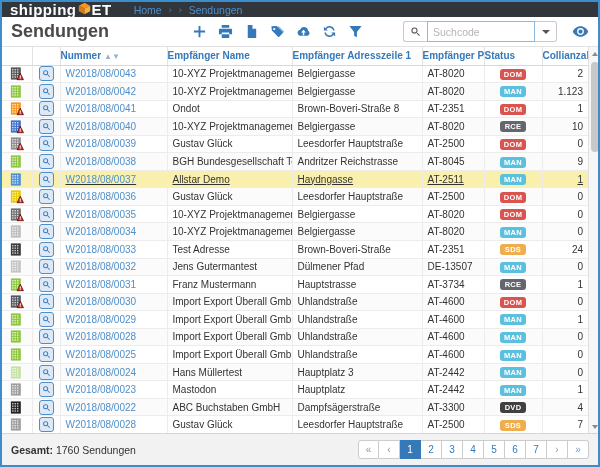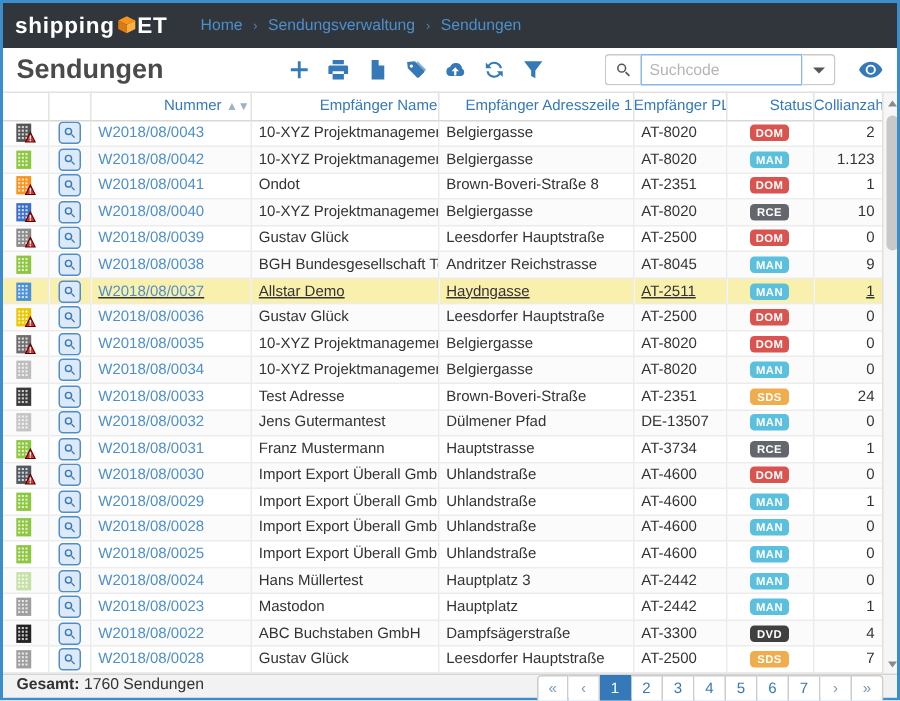--- a/index.html
+++ b/index.html
@@ -1,20 +1,20 @@
 <!DOCTYPE html>
 <html><head>
 <meta charset="utf-8">
 <style>
   * { margin:0; padding:0; box-sizing:border-box; }
   html,body { width:600px; height:467px; font-family:"Liberation Sans", sans-serif; background:#fff; overflow:hidden; }
   .frame { width:600px; height:467px; border:2px solid #3c8dcc; display:flex; flex-direction:column; background:#fff; }
 
   
-  .topbar { height:30px; background:#30363c; display:flex; align-items:center; padding:0 8px; flex-shrink:0; }
+  .topbar { height:15px; background:#30363c; display:flex; align-items:center; padding:0 8px; flex-shrink:0; }
   .logo { display:flex; align-items:center; color:#fff; font-weight:bold; font-size:15px; letter-spacing:.5px; }
   .logo .cube { width:13px; height:13px; margin:0 1px; position:relative; top:-1px; }
   .breadcrumb { display:flex; align-items:center; gap:7px; margin-left:22px; font-size:10.5px; }
   .breadcrumb a { color:#4e8fca; text-decoration:none; }
   .breadcrumb .sep { color:#5a81a5; font-size:9px; }
   .nav-right { margin-left:auto; display:flex; align-items:center; gap:14px; }
   .ms-link { color:#4e8fca; font-size:10.5px; text-decoration:none; }
   .company { color:#e6e6e6; font-size:10.5px; display:flex; align-items:center; gap:18px; cursor:pointer; margin-left:10px; }
   .caret { width:0; height:0; border-left:4px solid transparent; border-right:4px solid transparent; border-top:4px solid #aab2ba; display:inline-block; }
   .nav-ico { width:13px; height:13px; fill:#9aa3ab; cursor:pointer; }
@@ -30,21 +30,21 @@
   .search-input { width:108px; border:1px solid #8ab8e6; font-size:10.5px; padding:0 5px; outline:none; color:#333; }
   .search-input::placeholder { color:#b5b5b5; }
   .search-caret { width:22px; background:#fff; border:1px solid #c9c9c9; border-left:none; border-radius:0 3px 3px 0; display:flex; align-items:center; justify-content:center; cursor:pointer; }
   .eye { width:17px; height:17px; fill:#3579b8; margin-left:4px; cursor:pointer; }
 
   
   .table-zone { flex:1; display:flex; overflow:hidden; }
   table { border-collapse:collapse; table-layout:fixed; width:586px; font-size:10px; }
   col.c-icon{width:30px} col.c-det{width:28px} col.c-num{width:107px} col.c-name{width:125px}
   col.c-addr{width:130px} col.c-plz{width:62px} col.c-stat{width:58px} col.c-colli{width:46px}
-  thead th { height:18px; color:#3579b8; font-size:10px; font-weight:normal; text-align:right; border-right:1px solid #e3e3e3; border-bottom:1px solid #d8d8d8; background:#fff; white-space:nowrap; overflow:hidden; cursor:pointer; }
+  thead th { height:18px; color:#3579b8; font-size:10px; font-weight:bold; text-align:left; border-right:1px solid #e3e3e3; border-bottom:1px solid #d8d8d8; background:#fff; white-space:nowrap; overflow:hidden; cursor:pointer; }
   thead th:last-child { border-right:none; }
   tbody td { height:17.55px; border-right:1px solid #ececec; border-bottom:1px solid #ececec; padding:0 5px; white-space:nowrap; overflow:hidden; color:#333; }
   tbody td:last-child { border-right:none; }
   tbody tr:nth-child(even) td { background:#fbfbfb; }
   tbody tr.selected td { background:#faf0ae;text-decoration:underline; }
   td.c-center { text-align:center; padding:0; }
   td.c-right { text-align:right; }
   .num-link { color:#4e8fca; text-decoration:none; }
   .badge { display:inline-block; min-width:26px; padding:1px 4px; border-radius:3px; color:#fff; font-size:7.5px; font-weight:bold; text-align:center; letter-spacing:.3px; }
   .detail-btn { display:inline-flex; width:15px; height:15px; border:1px solid #4e8fca; border-radius:3px; background:#dde9f6; align-items:center; justify-content:center; cursor:pointer; vertical-align:middle; }
@@ -54,21 +54,21 @@
 
   
   .vscroll { width:12px; background:#f6f6f6; border-left:1px solid #e0e0e0; display:flex; flex-direction:column; align-items:center; flex-shrink:0; }
   .scroll-btn { width:12px; height:13px; display:flex; align-items:center; justify-content:center; cursor:pointer; }
   .tri-up { width:0;height:0;border-left:3px solid transparent;border-right:3px solid transparent;border-bottom:4px solid #8a8a8a; }
   .tri-dn { width:0;height:0;border-left:3px solid transparent;border-right:3px solid transparent;border-top:4px solid #8a8a8a; }
   .scroll-track { flex:1; width:12px; position:relative; }
   .scroll-thumb { position:absolute; top:2px; left:2px; width:8px; height:90px; background:#c8c8c8; border-radius:4px; cursor:grab; }
 
   
-  .statusbar { height:16px; background:#f2f2f2; border-top:1px solid #d5d5d5; display:flex; padding:0 9px; flex-shrink:0; }
+  .statusbar { height:32px; background:#f2f2f2; border-top:1px solid #d5d5d5; display:flex; align-items:center; padding:0 9px; flex-shrink:0; }
   .total { font-size:10.5px; color:#333; }
   .total b { font-weight:bold; }
   .pager { margin-left:auto; display:flex; }
   .pg { min-width:21px; height:19px; border:1px solid #ccc; border-left:none; background:#fff; color:#3579b8; font-size:10px; display:flex; align-items:center; justify-content:center; cursor:pointer; padding:0 4px; }
   .pg:first-child { border-left:1px solid #ccc; border-radius:3px 0 0 3px; }
   .pg:last-child { border-radius:0 3px 3px 0; }
   .pg.active { background:#3579b8; border-color:#3579b8; color:#fff; }
   .pg.nav { color:#7a9cbd; }
 </style>
 </head>
@@ -82,21 +82,20 @@
         <svg class="cube" viewBox="0 0 16 16">
           <path d="M8 1 15 4.5 8 8 1 4.5Z" fill="#f7941d"></path>
           <path d="M1 4.5 8 8v7L1 11.5Z" fill="#d97b10"></path>
           <path d="M15 4.5 8 8v7l7-3.5Z" fill="#fbb040"></path>
         </svg>
         <span>ET</span>
     </div>
     <nav class="breadcrumb">
       <a href="#">Home</a>
       <span class="sep">›</span>
-      <a href="#">Sendungsverwaltung</a>
       <span class="sep">›</span>
       <a href="#">Sendungen</a>
     </nav>
   </header>
 
   <div class="titlebar">
     <h1 class="page-title">Sendungen</h1>
     <div class="tools">
       <svg class="tool-ico" viewBox="0 0 16 16">
           <path d="M7 2h2v5h5v2H9v5H7V9H2V7h5z"></path>

